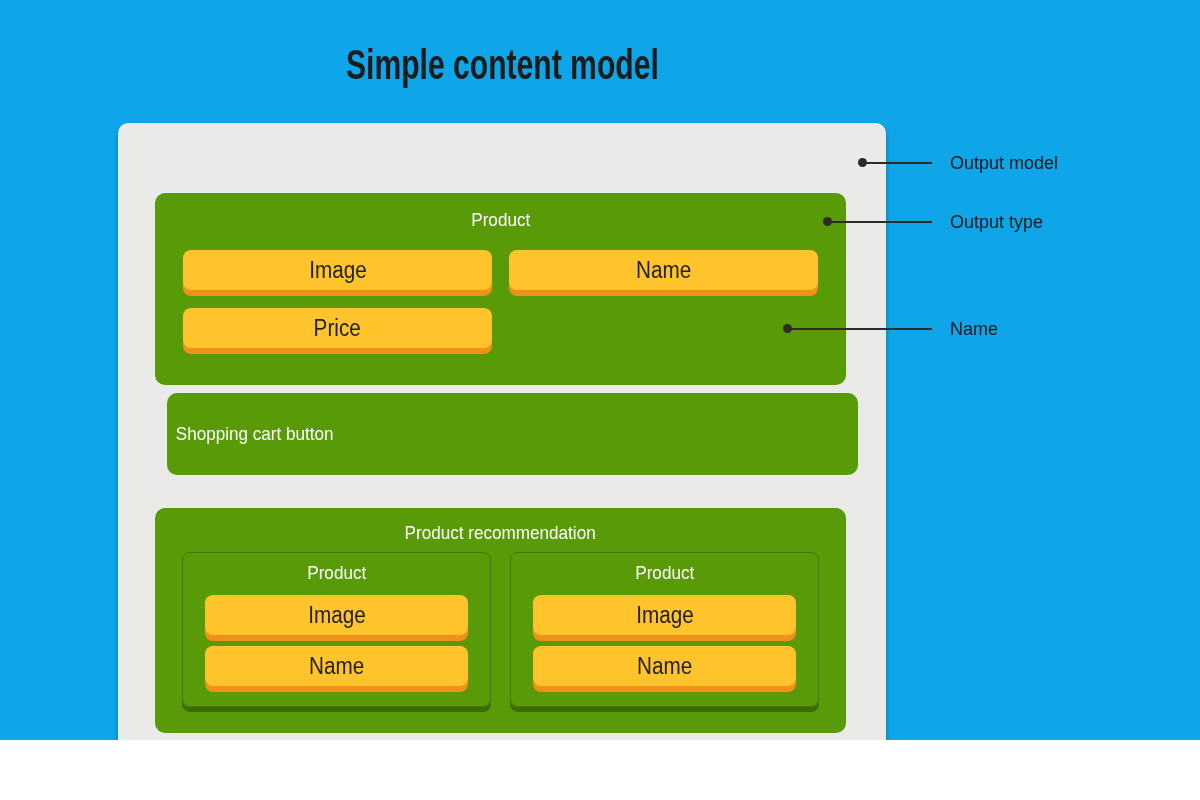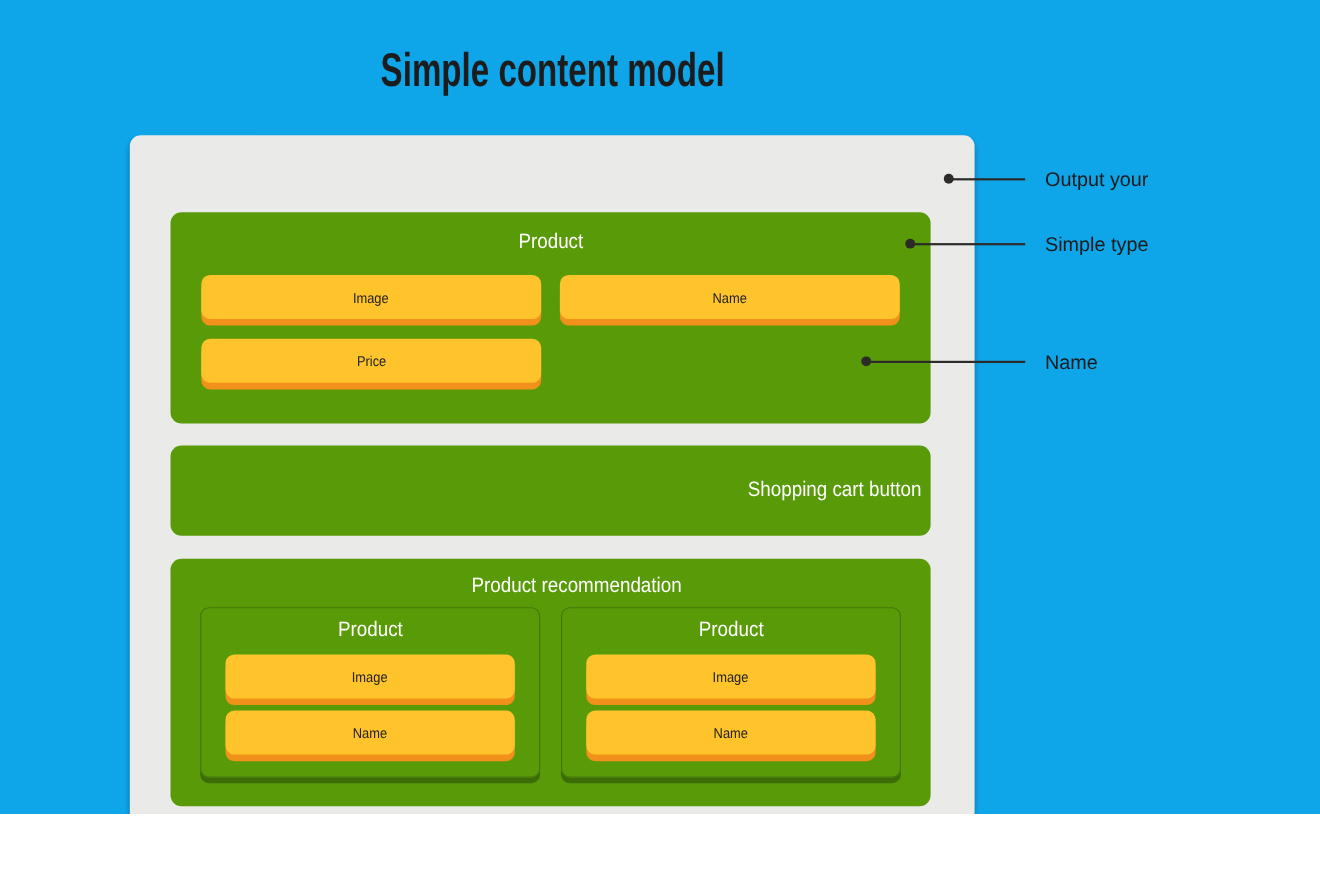--- a/index.html
+++ b/index.html
@@ -27,26 +27,26 @@
   .product-box{top:70px;height:192px;}
   .box-title{width:100%;text-align:center;color:#ffffff;font-size:19px;padding-top:16px;box-sizing:border-box;}
   .fields-grid{
     position:absolute;left:28px;right:28px;top:57px;
     display:grid;grid-template-columns:1fr 1fr;column-gap:17px;row-gap:18px;
   }
   .field-btn{
     height:40px;background:#ffc32b;border-radius:8px;
     box-shadow:0 6px 0 #f1901b;
     display:flex;align-items:center;justify-content:center;
-    font-size:13px;color:#222222;
+    font-size:23px;color:#222222;
   }
-  .cart-box{top:282px;height:82px;display:flex;align-items:center;justify-content:flex-end;
-    color:#ffffff;font-size:19px;}
+  .cart-box{top:270px;height:82px;display:flex;align-items:center;justify-content:flex-start;
+    color:#ffffff;font-size:19px;margin-left:12px;}
   .rec-box{top:385px;height:225px;}
-  .rec-title{padding-top:14px;margin-left:24px;}
+  .rec-title{padding-top:14px;}
   .rec-products{position:absolute;left:27px;top:44px;display:flex;gap:19px;}
   .mini-product{
     position:relative;width:309px;height:155px;box-sizing:border-box;
     border:1px solid #44770b;border-radius:8px;
     box-shadow:0 5px 0 #3c6c08;
   }
   .mini-title{padding-top:9px;}
   .mini-fields{position:absolute;left:22px;right:22px;top:42px;display:flex;flex-direction:column;gap:11px;}
   .dot{position:absolute;width:9px;height:9px;border-radius:50%;background:#2d2b28;}
   .conn{position:absolute;height:2px;background:#2d2b28;}
@@ -122,23 +122,23 @@
           </div>
         </div>
 
       </div>
     </div>
 
   </div>
 
   <div class="dot" style="left:858px;top:158px;"></div>
   <div class="conn" style="left:863px;top:162px;width:69px;"></div>
-  <div class="ann-label" style="top:153px;">Output your</div>
+  <div class="ann-label" style="top:153px;">Output model</div>
 
   <div class="dot" style="left:823px;top:217px;"></div>
   <div class="conn" style="left:828px;top:221px;width:104px;"></div>
-  <div class="ann-label" style="top:212px;">Simple type</div>
+  <div class="ann-label" style="top:212px;">Output type</div>
 
   <div class="dot" style="left:783px;top:324px;"></div>
   <div class="conn" style="left:788px;top:328px;width:144px;"></div>
   <div class="ann-label" style="top:319px;">Name</div>
 
 </div>
 
 </body></html>

